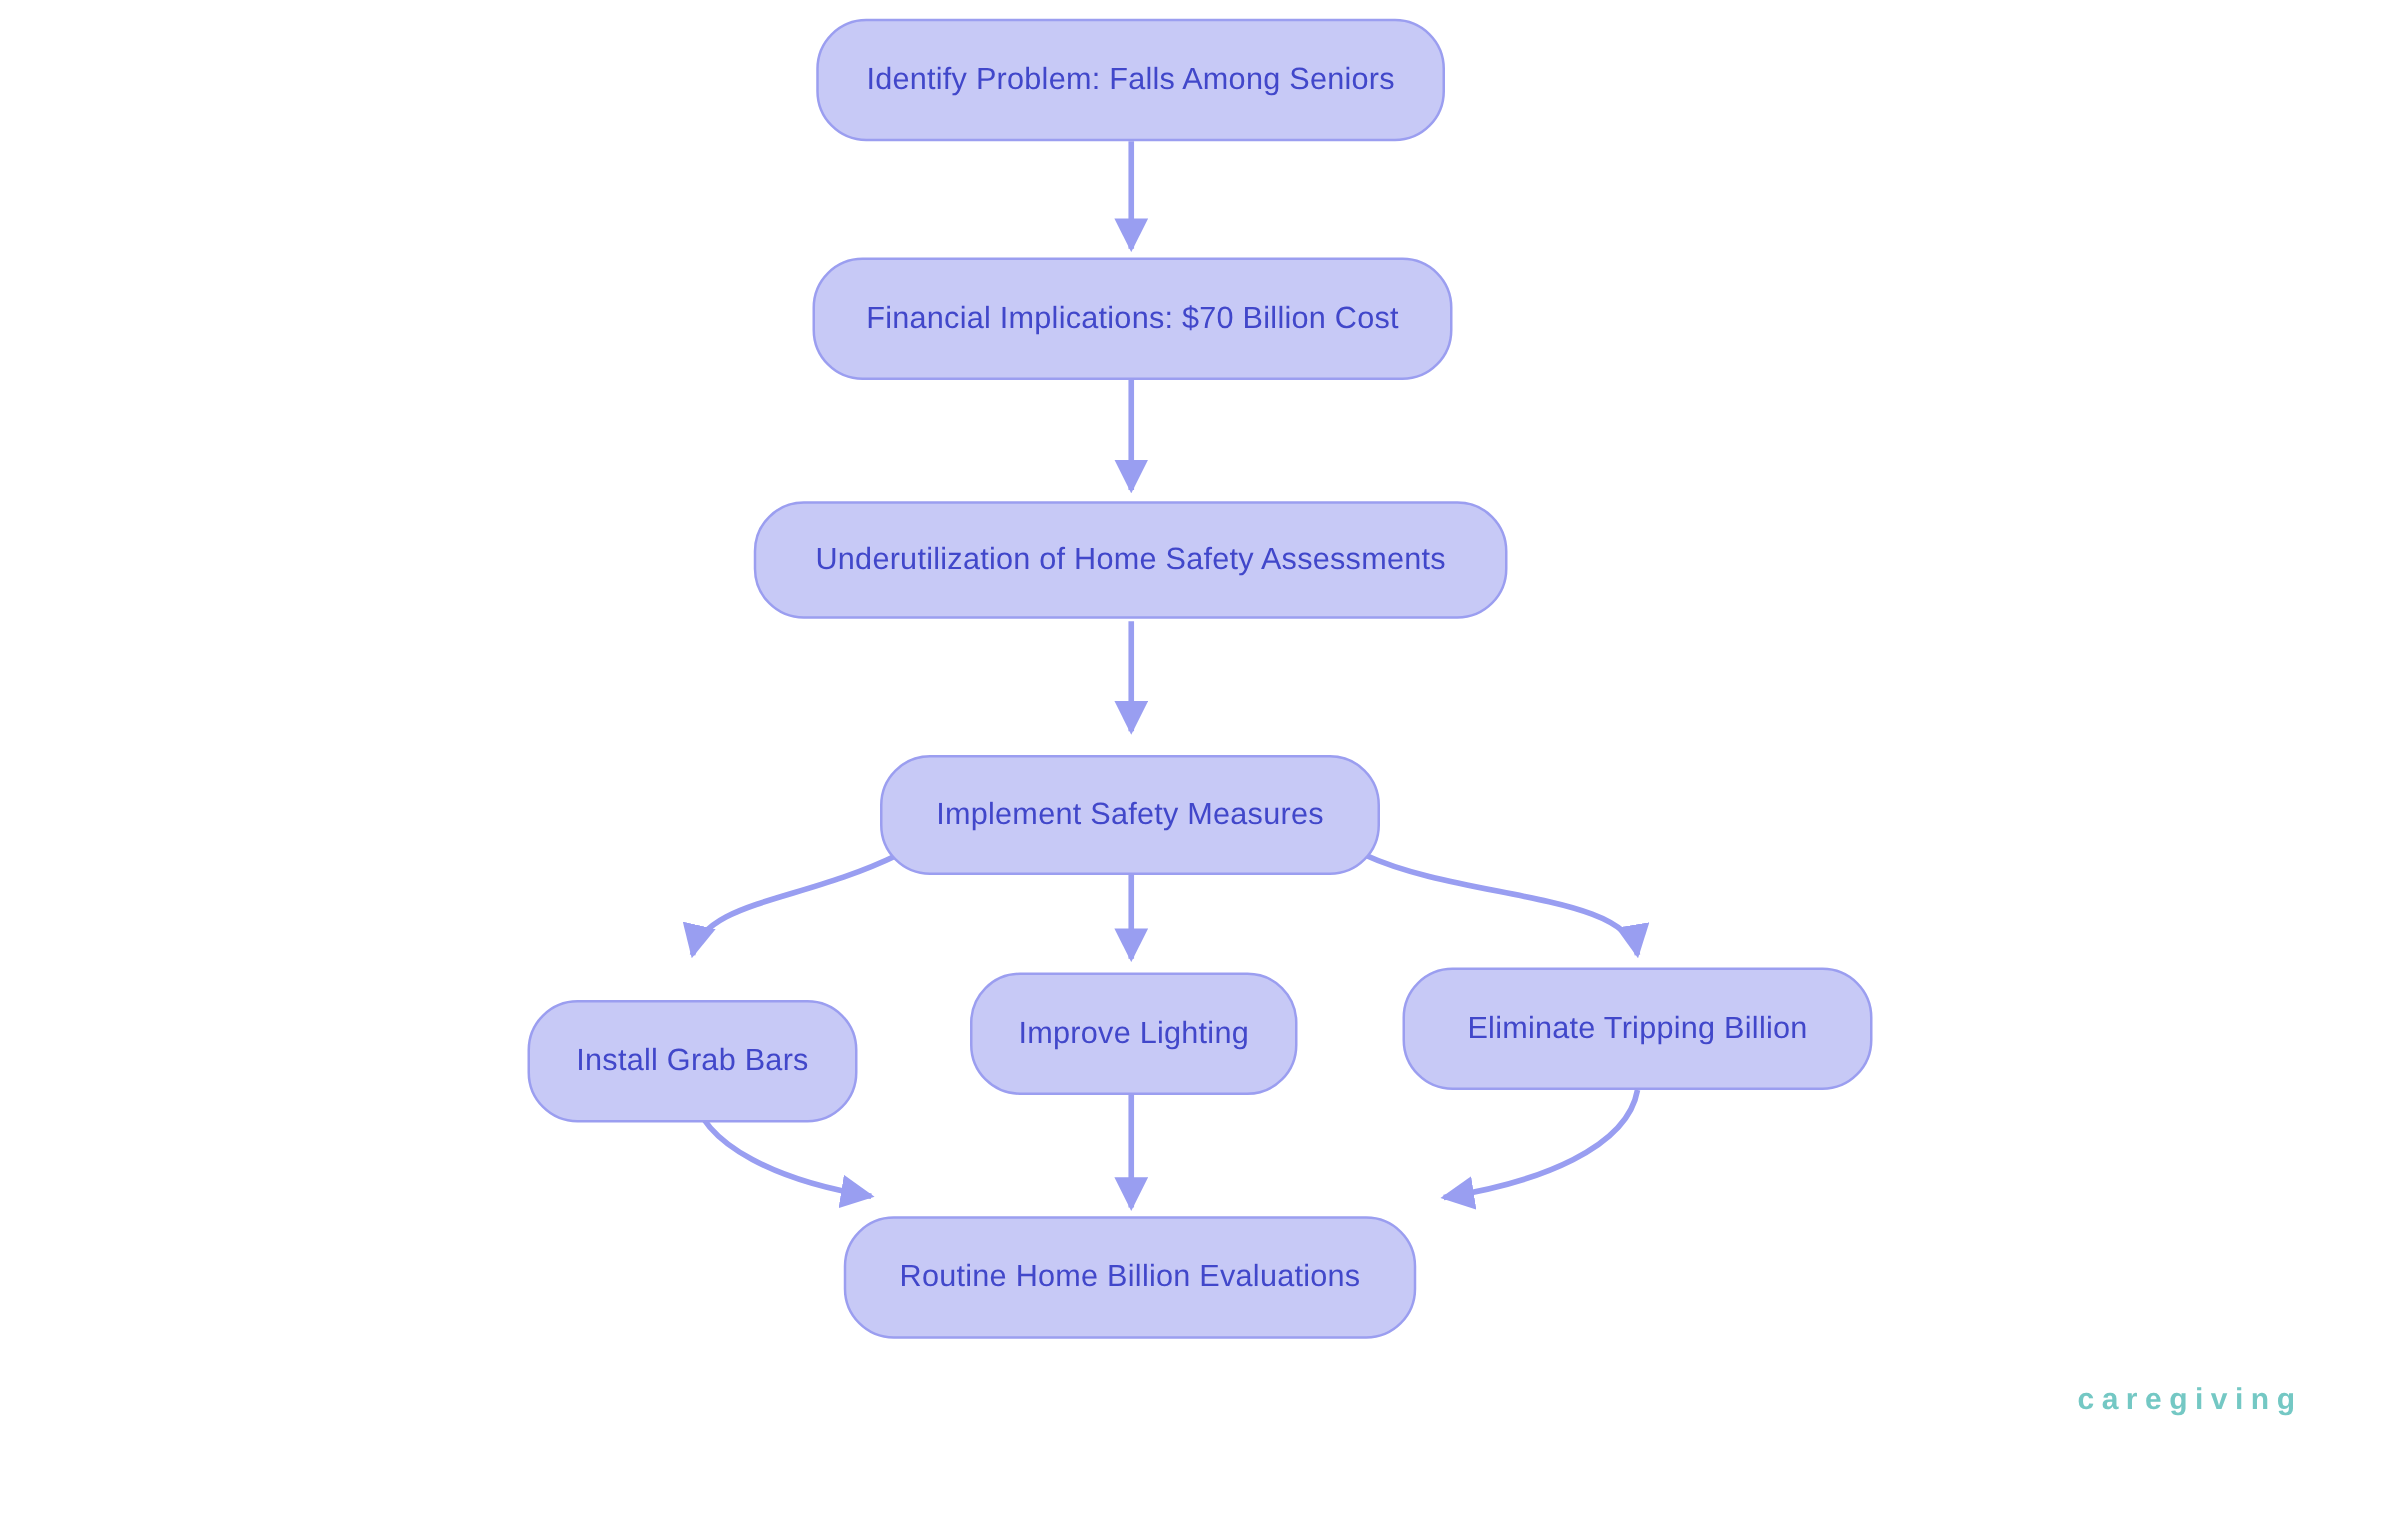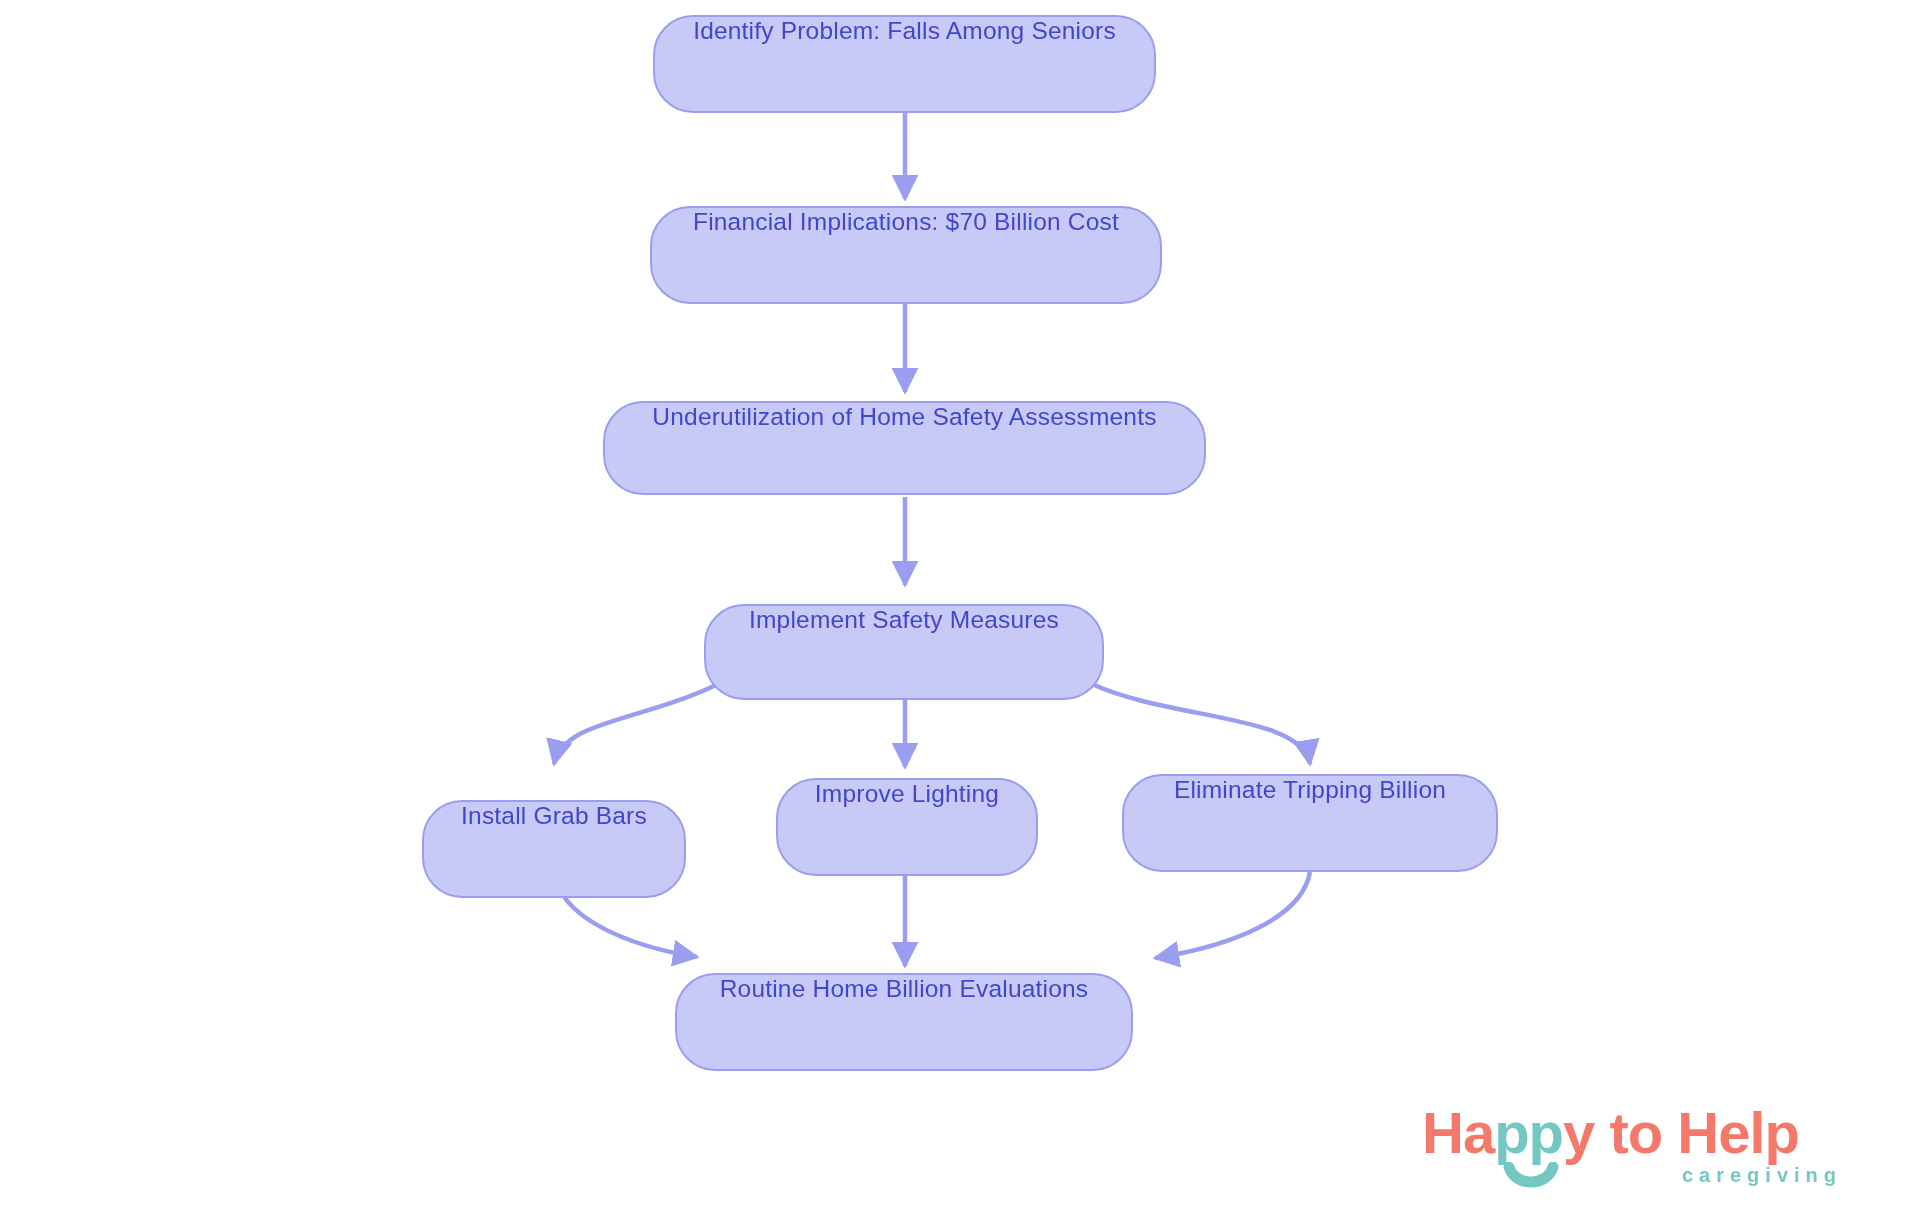--- a/index.html
+++ b/index.html
@@ -12,21 +12,21 @@
   }
   #edge-layer{position:absolute;left:0;top:0;width:1920px;height:1215px;}
   .edge{fill:none;stroke:var(--edge,#999ef1);stroke-width:4.5px;marker-end:url(#arrowhead);}
   #arrowhead path{fill:var(--edge,#999ef1);}
   .node{
     position:absolute;
     box-sizing:border-box;
     background:var(--node-fill,#c7c9f6);
     border:2px solid var(--node-border,#9b9ef0);
     border-radius:40px;
-    display:flex;justify-content:center;
+    display:flex;align-items:center;justify-content:center;
   }
   .node span{
     font-size:24.5px;
     letter-spacing:.2px;
     color:var(--node-text,#4147ca);
     white-space:nowrap;
   }
   
   .logo{position:absolute;left:1422px;top:1104px;width:470px;}
   .logo-word{
@@ -35,21 +35,21 @@
   }
   .coral{color:var(--coral,#f4796b);}
   .teal{color:var(--teal,#74c8c4);}
   .pp-wrap{position:relative;display:inline-block;}
   .smile-icon{position:absolute;left:8px;top:58px;width:58px;height:32px;}
   .smile-icon path{fill:none;stroke:var(--teal,#74c8c4);stroke-width:11;stroke-linecap:round;}
   .logo-tagline{
     margin-top:2px;
     text-align:right;
     padding-right:50px;
-    font-size:20px;font-weight:700;
+    font-size:24px;font-weight:700;
     letter-spacing:6px;
     color:var(--teal,#74c8c4);
   }
 </style>
 </head>
 <body>
 
 <div class="stage">
 
   <svg id="edge-layer" viewBox="0 0 1920 1215">
@@ -92,19 +92,16 @@
       </div>
       <div class="node" style="left: 1122px; top: 774px; width: 376px; height: 98px;">
         <span>Eliminate Tripping Billion</span>
       </div>
       <div class="node" style="left: 675px; top: 973px; width: 458px; height: 98px;">
         <span>Routine Home Billion Evaluations</span>
       </div>
     </div>
 
   <div class="logo">
-    <div class="logo-word"><span class="coral">Ha</span><span class="teal pp-wrap"><span>pp</span><svg class="smile-icon" viewBox="0 0 58 32">
-            <path d="M7,5 C13,25 45,25 51,5"></path>
-          </svg></span><span class="coral">y to Help</span></div>
     <div class="logo-tagline">caregiving</div>
   </div>
 
 </div>
 
 </body></html>

